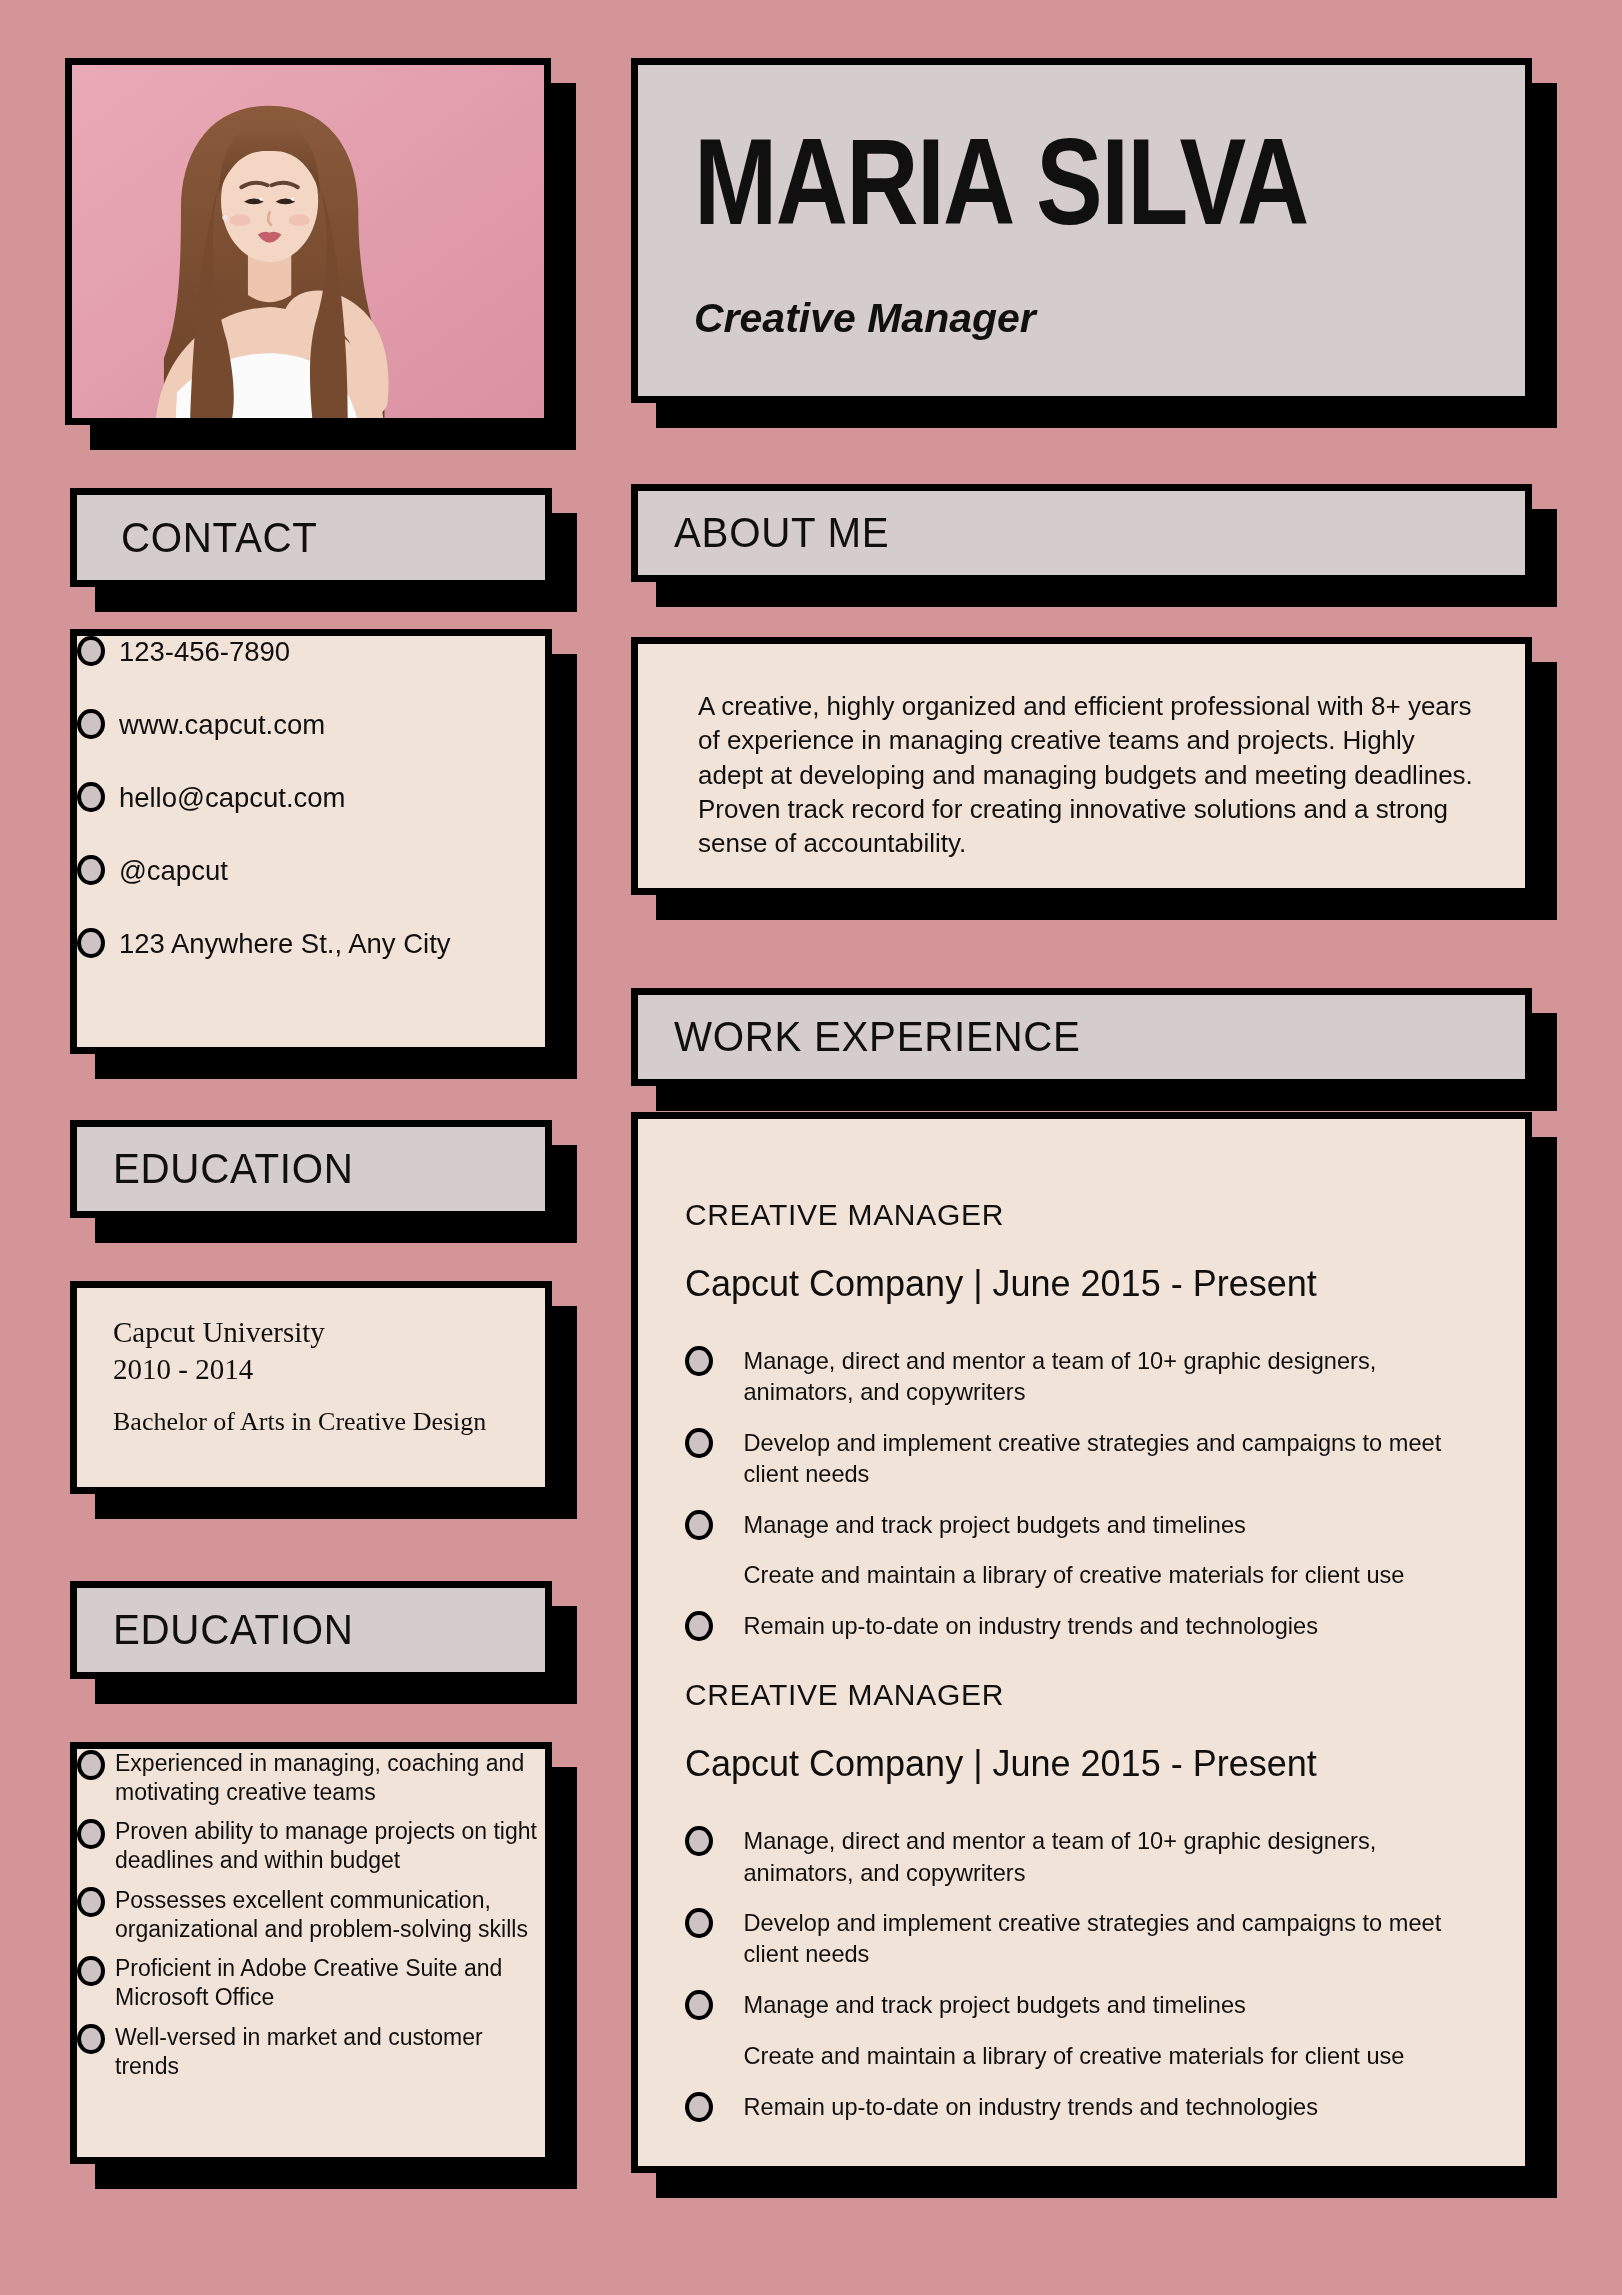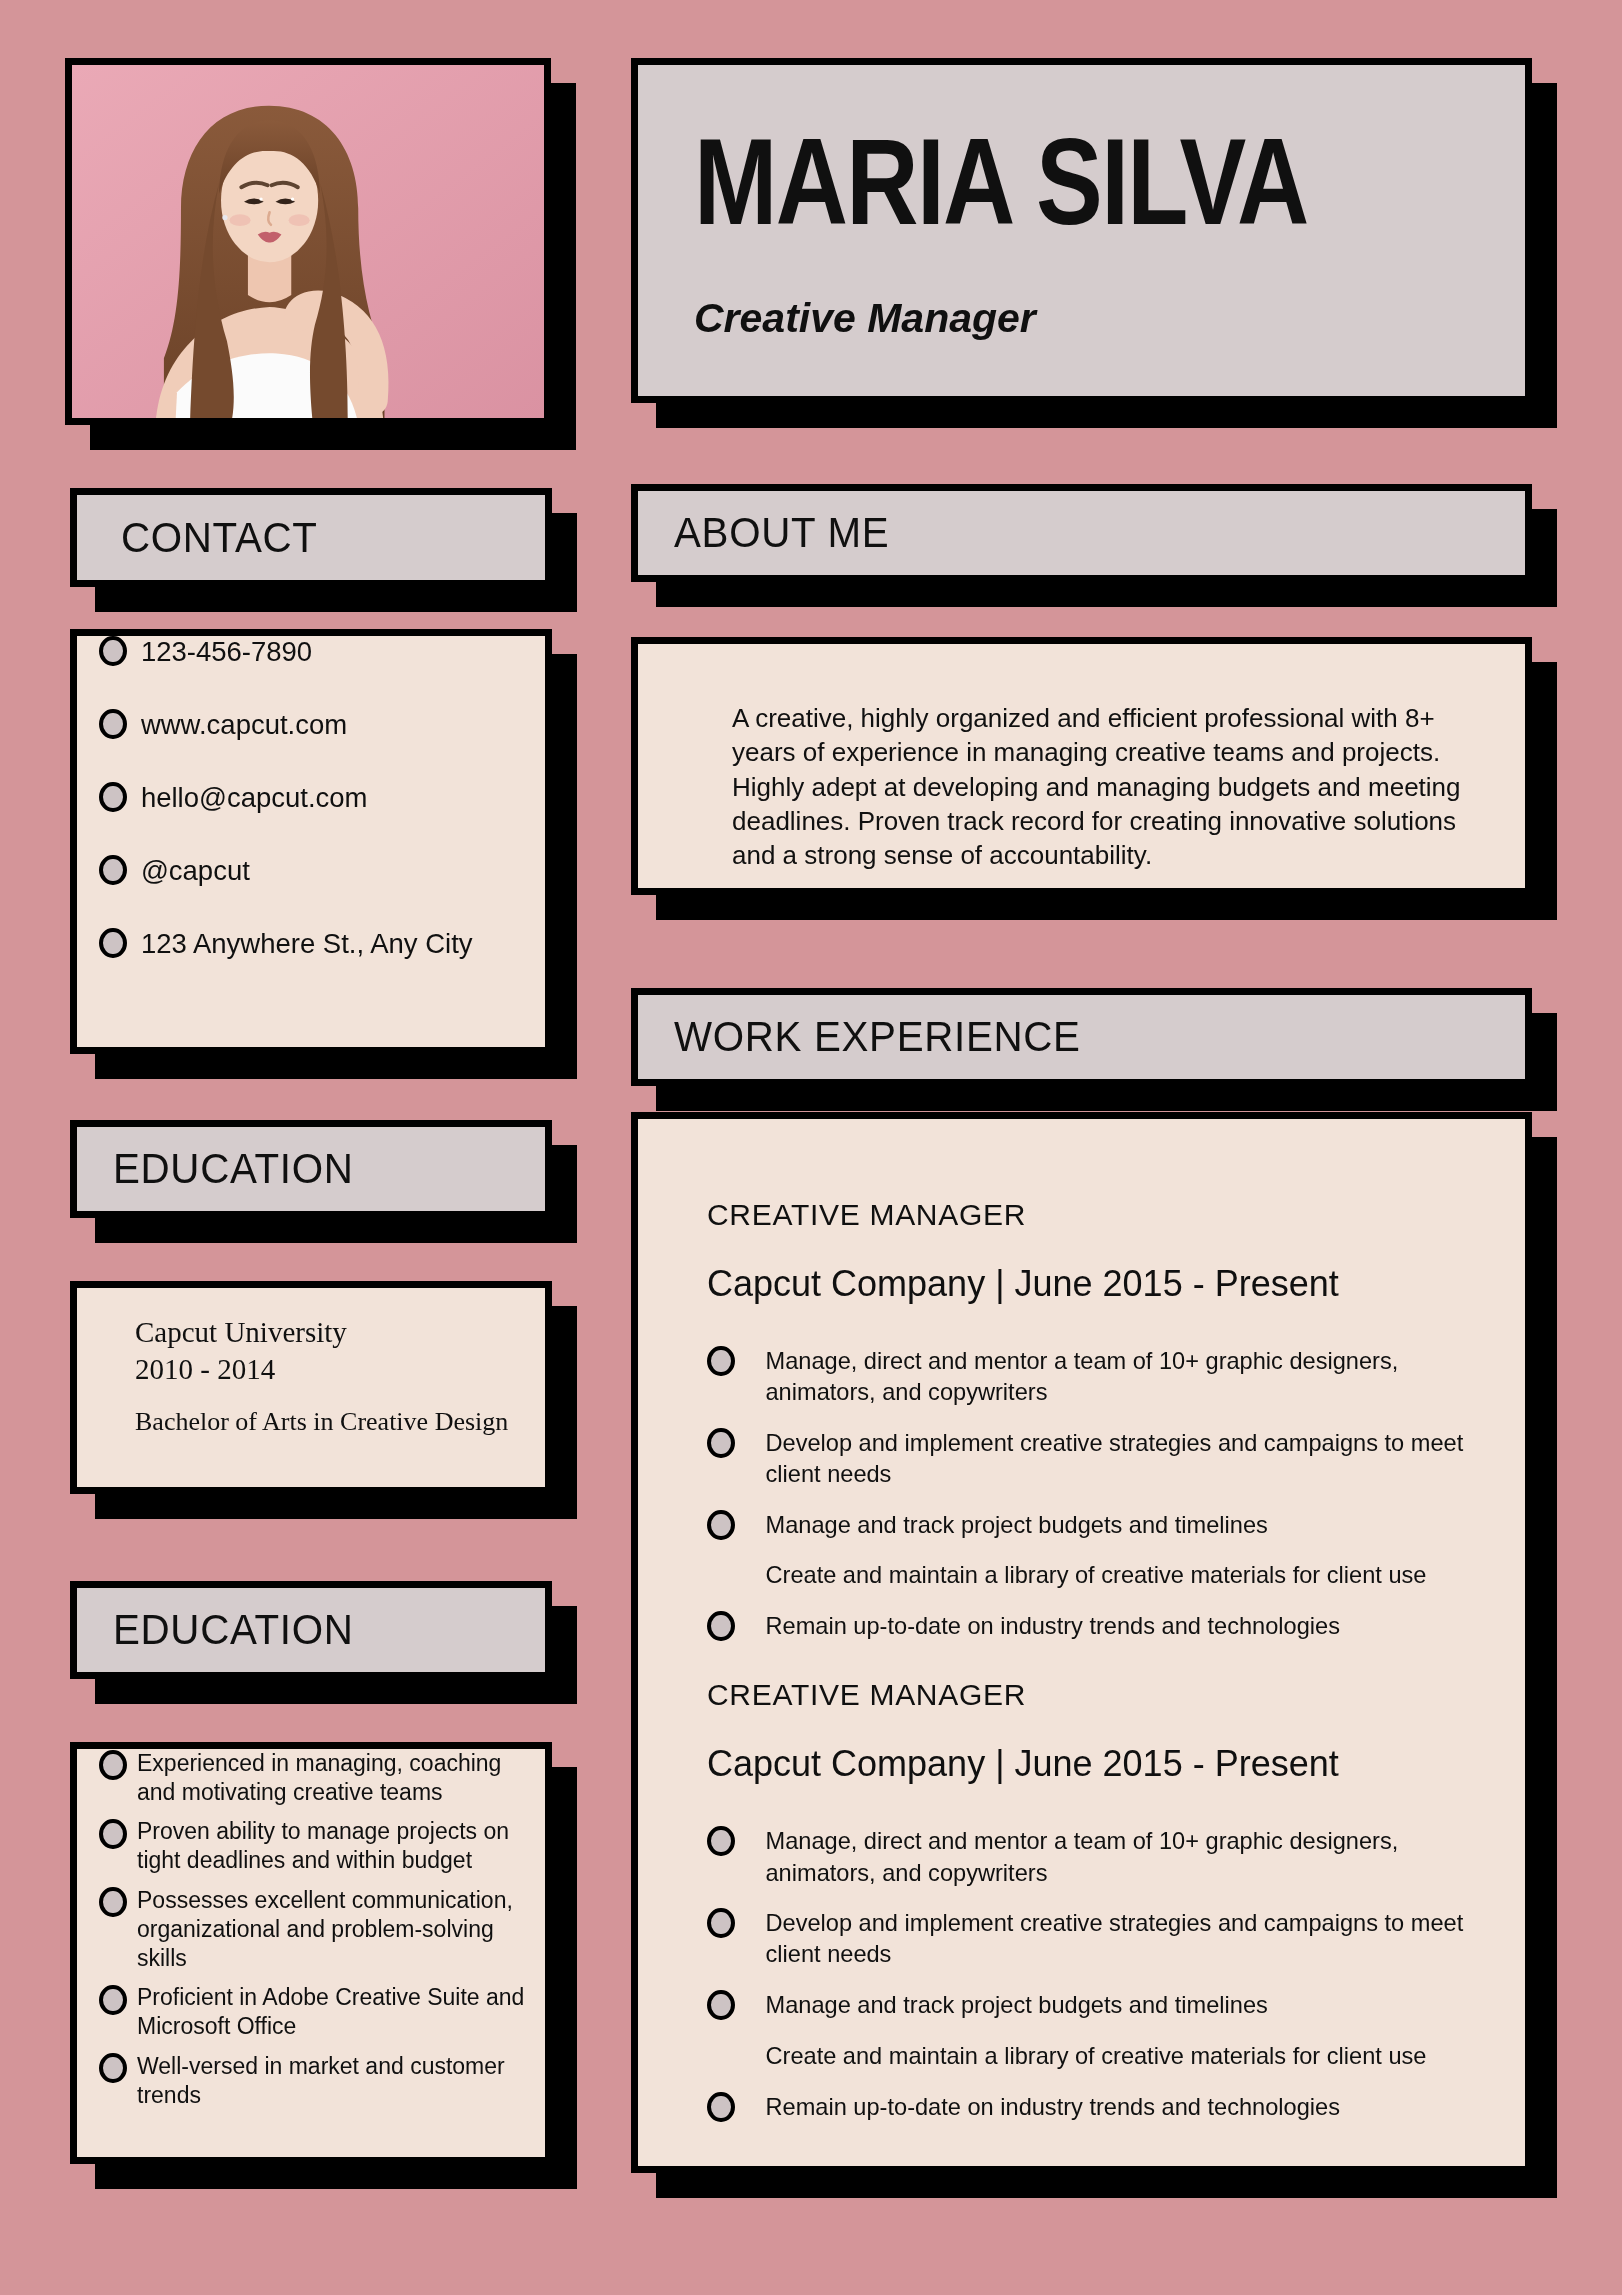--- a/index.html
+++ b/index.html
@@ -1,21 +1,21 @@
 <!DOCTYPE html>
 <html style="font-size:10.5px"><head>
 <meta charset="utf-8">
 <style>
   html,body{margin:0;padding:0;background:#888;}
   .page{
     position:relative;width:1623px;height:2295px;overflow:hidden;
     background:#d49599;
     font-family:"Liberation Sans",sans-serif;color:#101010;
   }
-  .box{position:absolute;box-sizing:border-box;border:7.9px solid #000;box-shadow:25px 25px 0 0 #000;padding-left:22px;}
+  .box{position:absolute;box-sizing:border-box;border:7.9px solid #000;box-shadow:25px 25px 0 0 #000;}
   .hdr{background:#d5cccd;display:flex;align-items:center;padding-left:36px;}
   .hdr .hdr-label{font-size:42px;letter-spacing:0.7px;display:inline-block;transform:scaleX(.96);transform-origin:left center;white-space:nowrap;}
   .panel{background:#f2e3d9;}
   
   .name-box{background:#d5cccd;padding:56px 39px 0 56px;}
   .name-title{font-size:122px;font-weight:bold;letter-spacing:-2px;line-height:1;display:inline-block;transform:scaleX(.82);transform-origin:left center;white-space:nowrap;margin:0 0 52px 0;}
   .name-sub{font-size:41px;font-weight:bold;font-style:italic;letter-spacing:0;display:block;}
   
   ul.blist{list-style:none;margin:0;padding:0;}
   ul.blist li{display:flex;align-items:flex-start;}
@@ -168,21 +168,21 @@
   <div class="box name-box" style="left:631px;top:58px;width:901px;height:345px;">
     <h1 class="name-title">MARIA SILVA</h1>
     <span class="name-sub">Creative Manager</span>
   </div>
 
   <div class="box hdr" style="left:631px;top:484px;width:901px;height:98px;">
     <span class="hdr-label">ABOUT ME</span>
   </div>
 
   <div class="box panel" style="left:631px;top:637px;width:901px;height:258px;">
-    <p class="about-body" style="margin:16px;">A creative, highly organized and efficient professional with 8+ years of experience in managing creative teams and projects. Highly adept at developing and managing budgets and meeting deadlines. Proven track record for creating innovative solutions and a strong sense of accountability.</p>
+    <p class="about-body" style="margin:4px;">A creative, highly organized and efficient professional with 8+ years of experience in managing creative teams and projects. Highly adept at developing and managing budgets and meeting deadlines. Proven track record for creating innovative solutions and a strong sense of accountability.</p>
   </div>
 
   <div class="box hdr" style="left:631px;top:959px;width:901px;height:98px;margin-top:29px;">
     <span class="hdr-label">WORK EXPERIENCE</span>
   </div>
 
   <div class="box panel" style="left:631px;top:1112px;width:901px;height:1061px;">
     <div class="work-body">
 
       <div class="work-entry">

